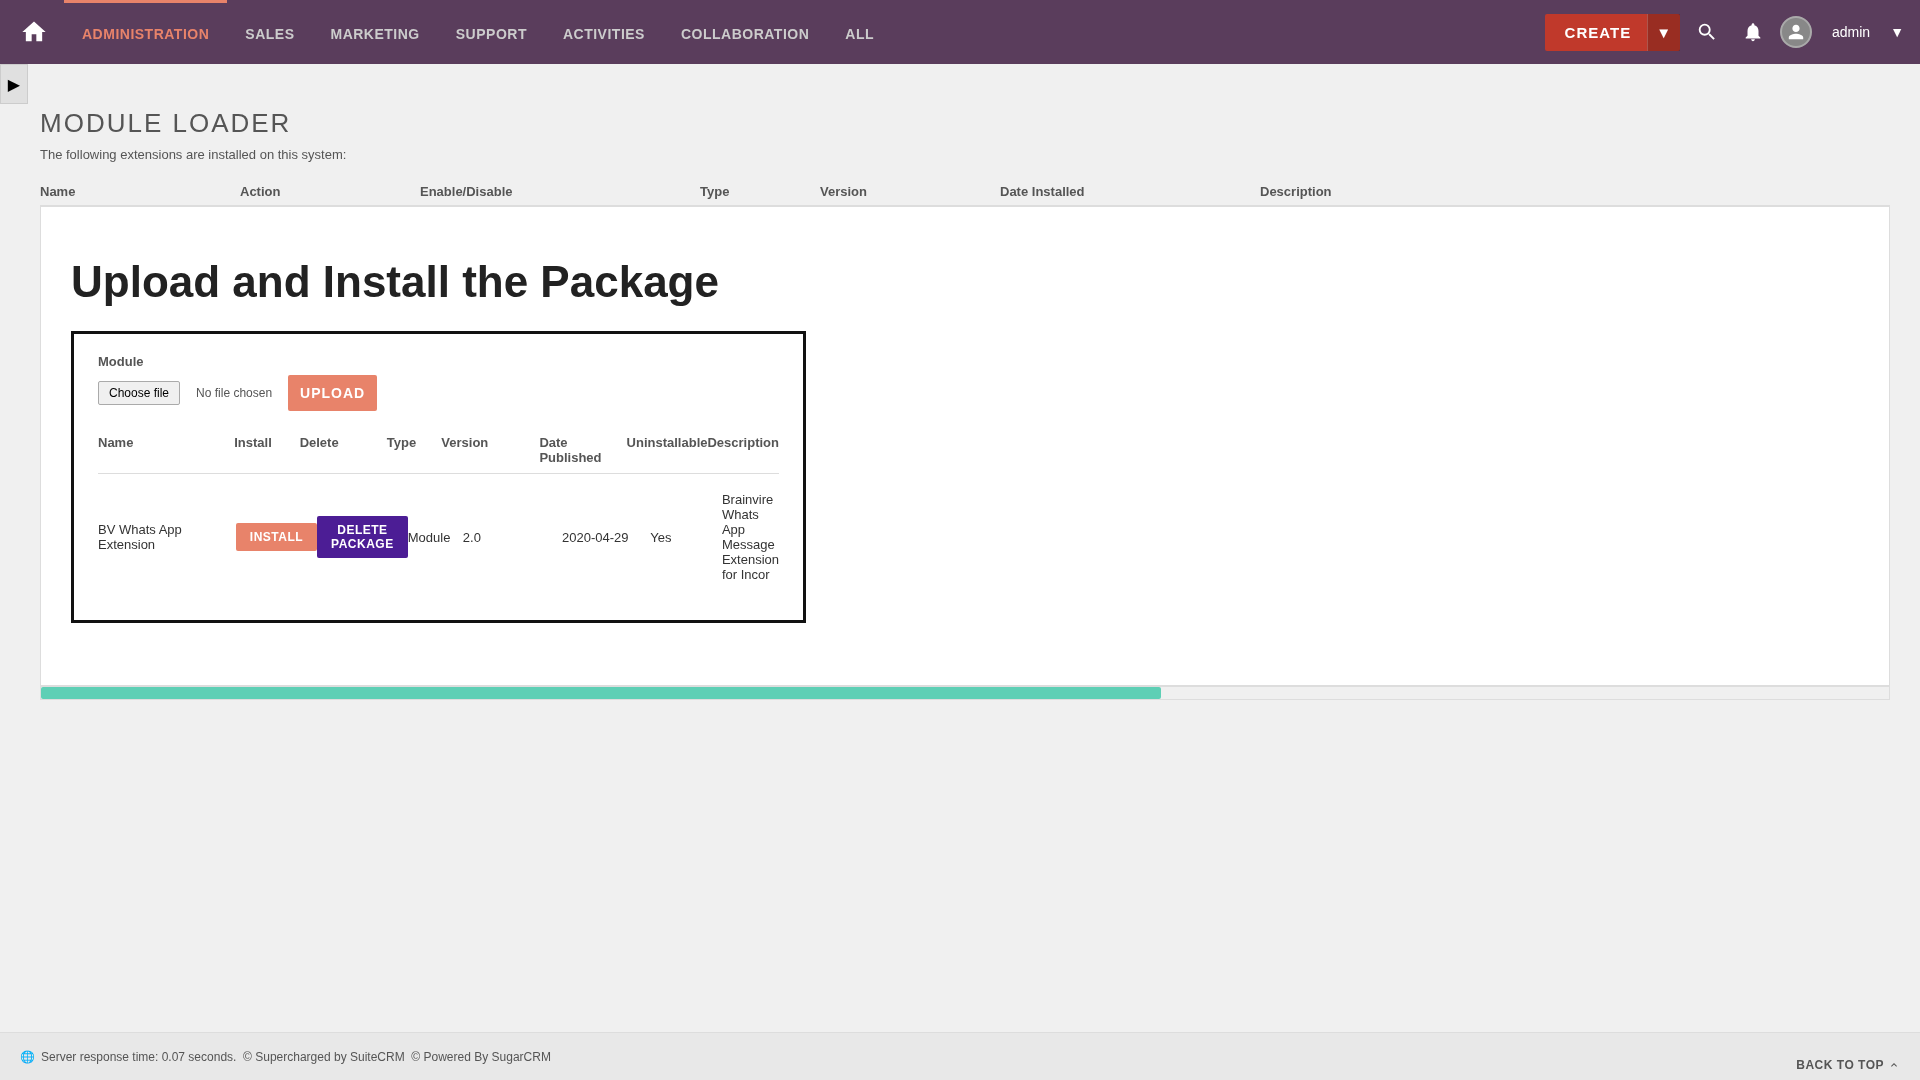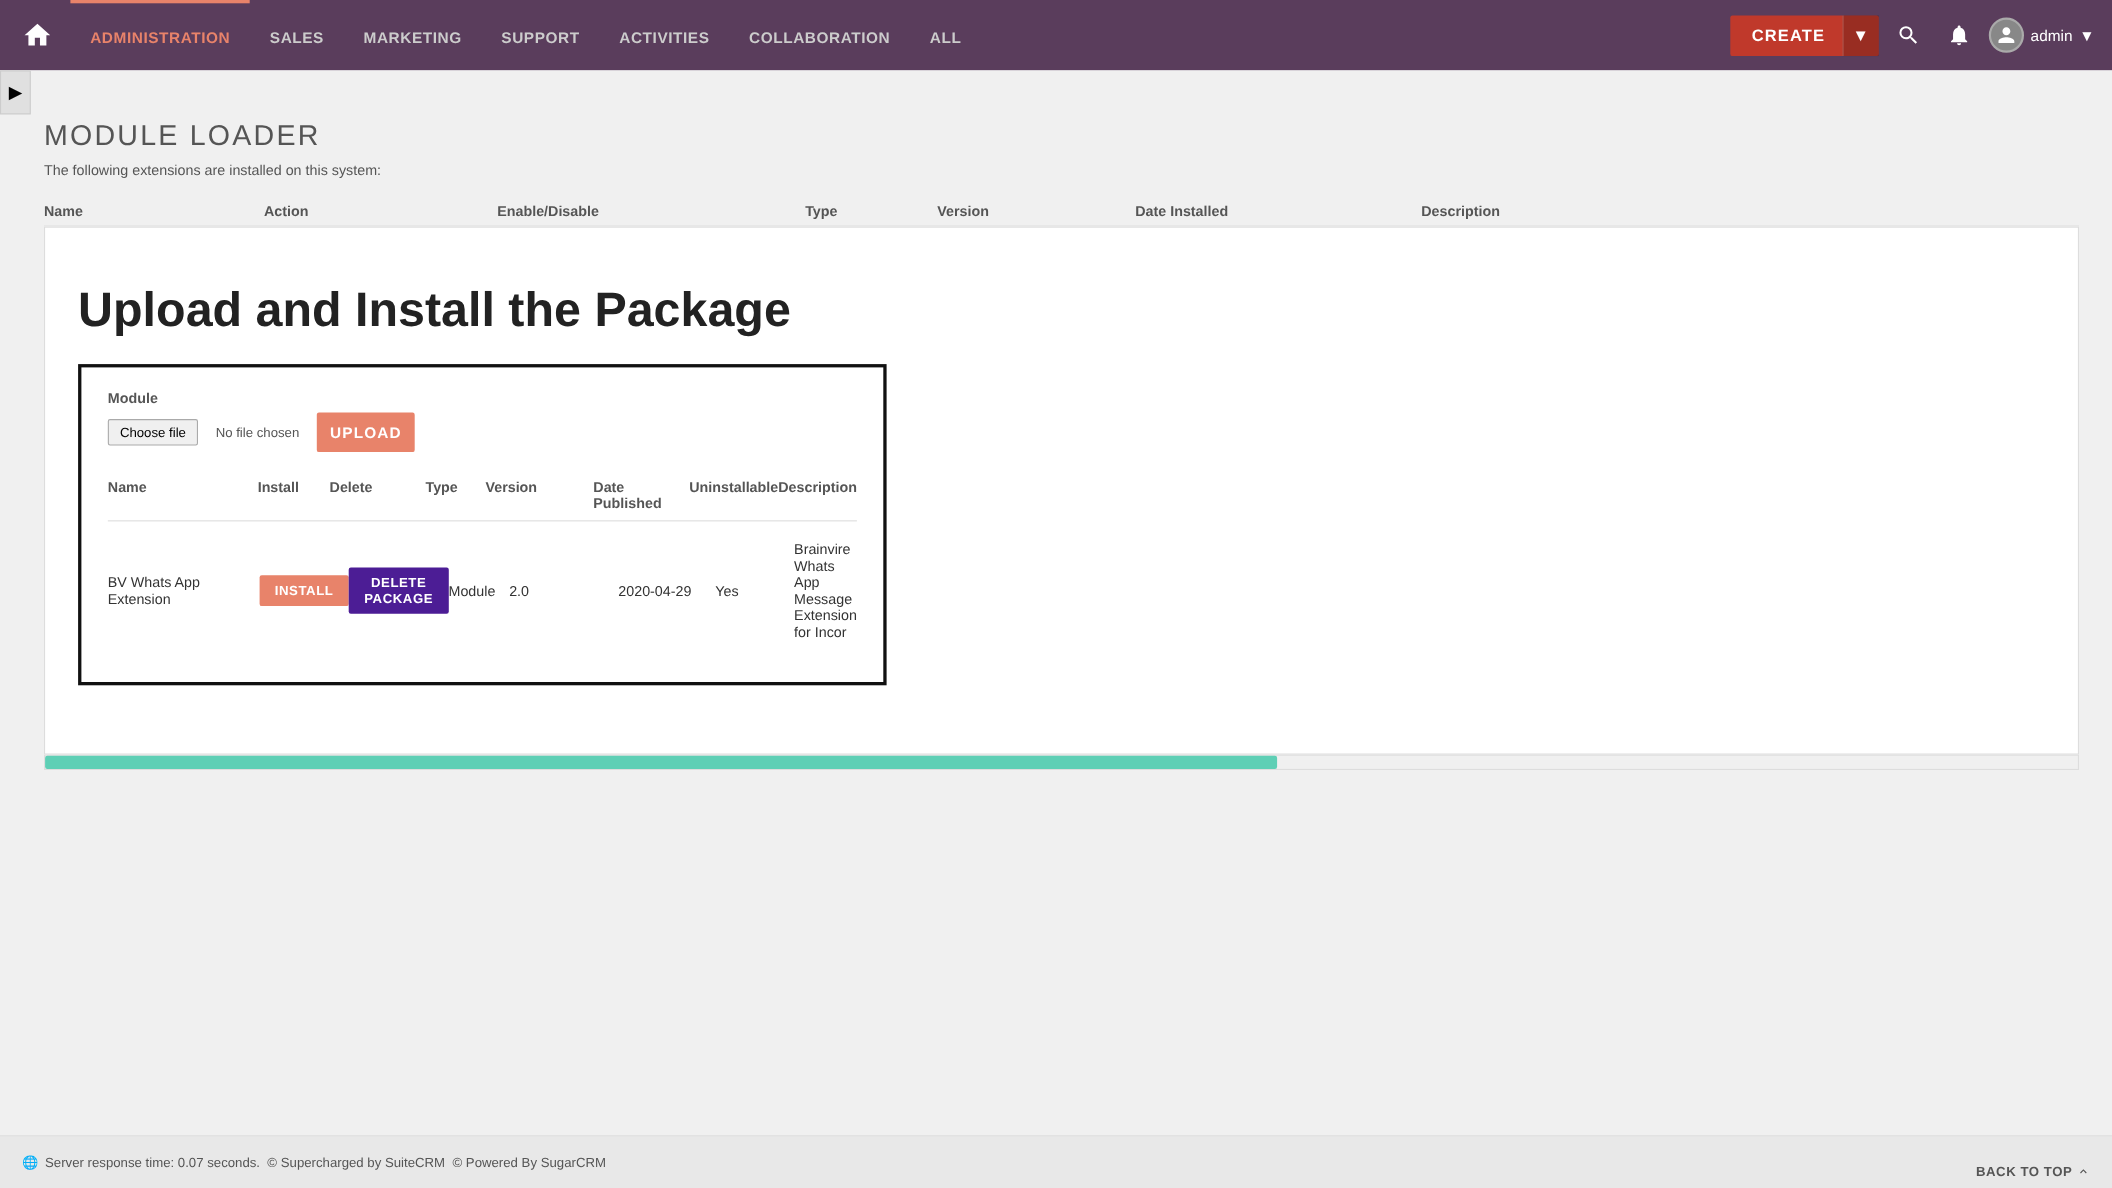--- a/index.html
+++ b/index.html
@@ -81,21 +81,21 @@
       justify-content: center;
       cursor: pointer;
       color: white;
       font-size: 20px;
       background: none;
       border: none;
     }
     .admin-btn {
       display: flex;
       align-items: center;
-      gap: 6px;
+      gap: 20px;
       color: white;
       cursor: pointer;
       font-size: 14px;
     }
     .admin-avatar {
       width: 32px;
       height: 32px;
       border-radius: 50%;
       border: 2px solid #aaa;
       display: flex;
@@ -151,21 +151,21 @@
       display: flex;
       padding: 6px 0;
       font-size: 13px;
       color: #555;
       font-weight: 600;
       border-bottom: 1px solid #ddd;
       background: #f0f0f0;
     }
     .col-name { width: 200px; }
     .col-action { width: 180px; }
-    .col-enable { width: 280px; margin-left: 32px; }
+    .col-enable { width: 280px; }
     .col-type { width: 120px; }
     .col-version { width: 180px; }
     .col-date { width: 260px; }
     .col-desc { flex: 1; }
 
     
     .scroll-area {
       background: white;
       border: 1px solid #ddd;
       margin-bottom: 0;

